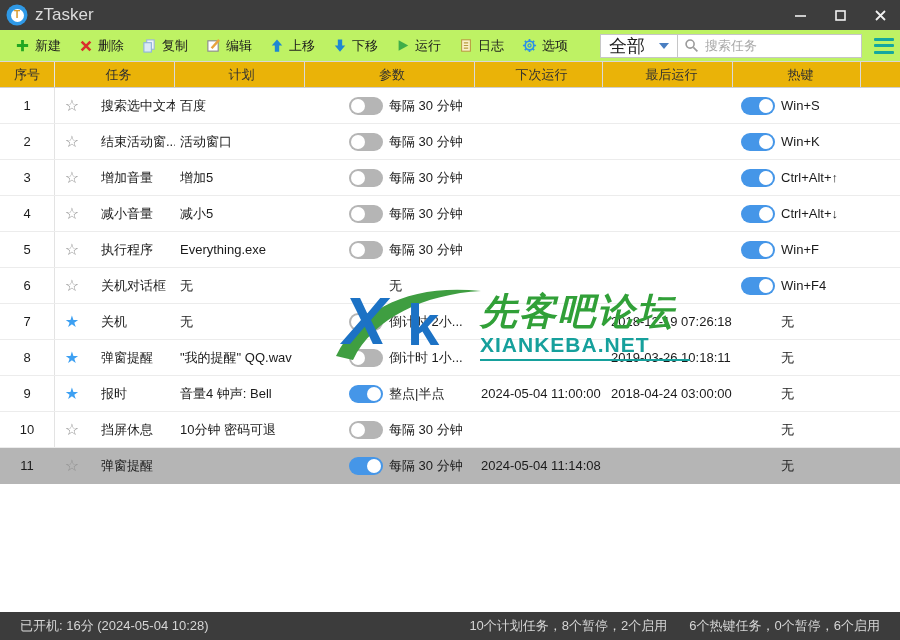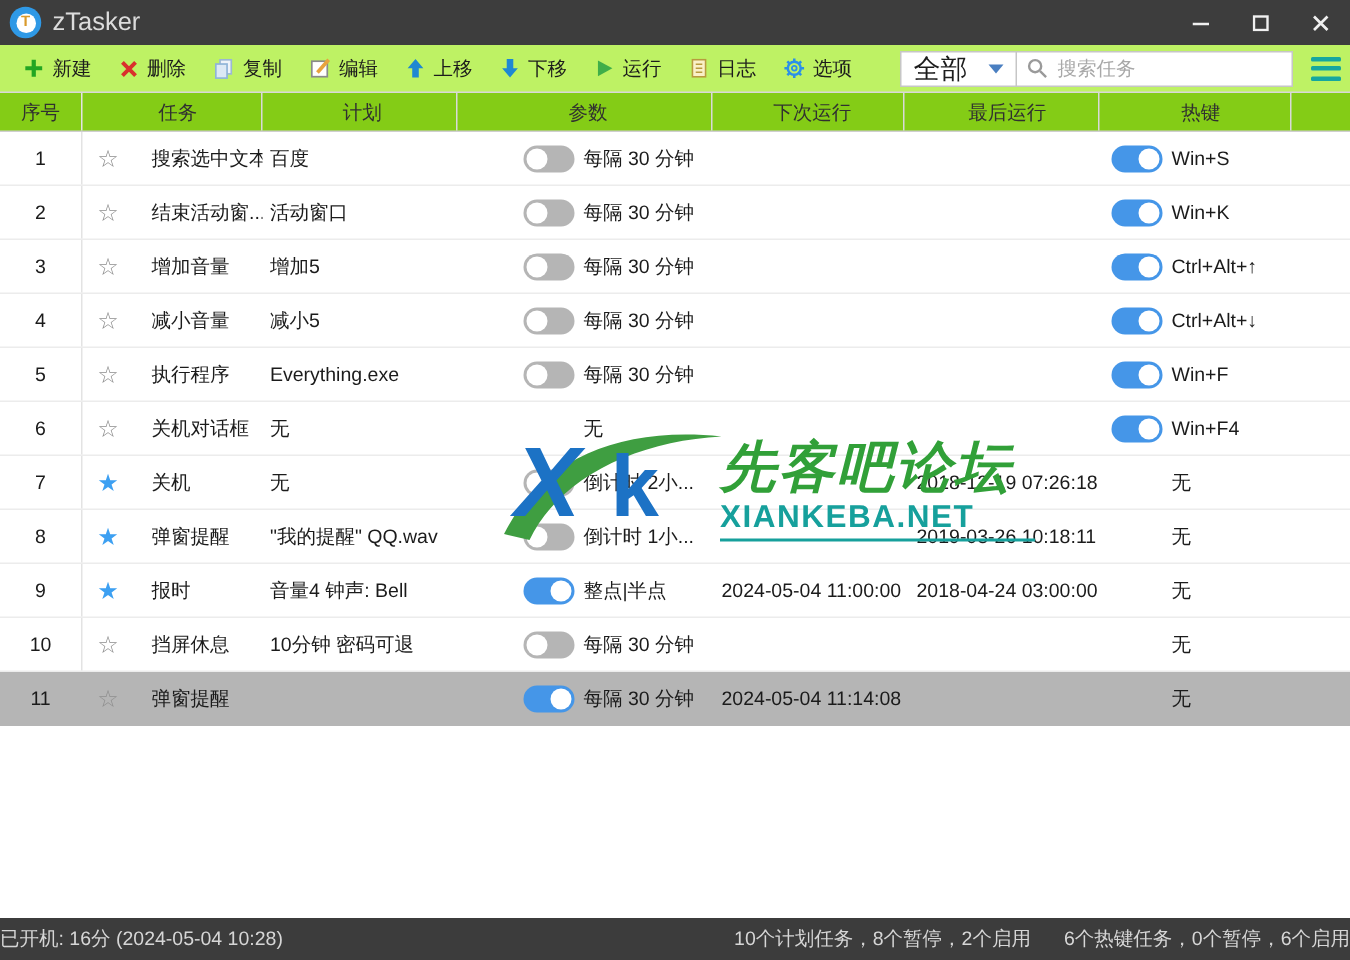--- a/index.html
+++ b/index.html
@@ -23,21 +23,21 @@
   .filter-select { width:78px; height:24px; border:1px solid #c6c6c6; background:#fff; display:flex; align-items:center; padding:0 8px; font-size:18px; color:#1c1c1c; }
   .filter-caret { margin-left:auto; width:0; height:0; border-left:5px solid transparent; border-right:5px solid transparent; border-top:6px solid #4a7fc1; }
   .search-box { width:184px; height:24px; border:1px solid #c6c6c6; border-left:none; background:#fff; display:flex; align-items:center; padding:0 6px; }
   .search-box input { border:none; outline:none; flex:1; font-size:13px; color:#333; font-family:"Liberation Sans",sans-serif; min-width:0; }
   .search-box input::placeholder { color:#a8a8a8; }
   .list-icon { width:20px; height:16px; margin-left:12px; display:flex; flex-direction:column; justify-content:space-between; }
   .list-icon .bar { height:3px; background:var(--teal,#15a79f); border-radius:1px; display:flex; }
   .list-icon .bar:before { content:""; width:3px; background:#fff0; }
 
   
-  .thead { height:26px; background:#84cc16; border-bottom:1px solid #cfcfcf; display:flex; flex:0 0 auto; font-size:13px; color:#303030; }
+  .thead { height:26px; background:#eab308; border-bottom:1px solid #cfcfcf; display:flex; flex:0 0 auto; font-size:13px; color:#303030; }
   .th { display:flex; align-items:center; justify-content:center; border-right:1px solid #d9d9d9; height:100%; }
   .th:last-child { border-right:none; }
   .tbody { flex:1 1 auto; overflow:hidden; position:relative; background:#fff; }
   .row { height:36px; display:flex; align-items:center; border-bottom:1px solid #ececec; font-size:13px; color:#1b1b1b; background:#fff; }
   .row.selected { background:var(--selected-bg,#b5b5b5); border-bottom-color:var(--selected-bg,#b5b5b5); }
   .cell { height:100%; display:flex; align-items:center; overflow:hidden; white-space:nowrap; }
 
   .col-num  { width:55px; justify-content:center; border-right:1px solid #e3e3e3; }
   .row.selected .col-num { border-right-color:transparent; }
   .col-task { width:120px; padding-left:8px; }
@@ -62,21 +62,21 @@
   .watermark { position:absolute; left:335px; top:280px; width:410px; height:92px; pointer-events:none; z-index:5; display:flex; }
   .wm-logo { position:relative; width:145px; height:92px; flex:0 0 auto; }
   .wm-swoosh { position:absolute; left:-2px; top:2px; }
   .wm-x { position:absolute; left:8px; top:8px; font-size:66px; font-weight:bold; color:#1c72c5; font-style:italic; line-height:1; }
   .wm-k { position:absolute; left:72px; top:16px; font-size:58px; font-weight:bold; color:#1c72c5; line-height:1; }
   .wm-textblock { padding-top:12px; }
   .wm-line1 { font-size:37px; font-weight:bold; color:var(--wm-green,#31a038); font-style:italic; letter-spacing:2px; line-height:1.1; }
   .wm-line2 { display:inline-block; font-size:21px; font-weight:bold; color:var(--wm-teal,#16a09c); letter-spacing:1px; border-bottom:2px solid var(--wm-teal,#16a09c); padding-right:40px; padding-bottom:2px; }
 
   
-  .statusbar { height:28px; background:var(--statusbar-bg,#3c3c3c); color:#d6d6d6; font-size:13px; display:flex; align-items:center; padding:0 0; flex:0 0 auto; }
+  .statusbar { height:28px; background:var(--statusbar-bg,#3c3c3c); color:#d6d6d6; font-size:13px; display:flex; align-items:center; padding:0 20px; flex:0 0 auto; }
   .status-right { margin-left:auto; display:flex; gap:22px; }
 </style>
 </head>
 <body>
 
 <div class="window">
 
   <div class="titlebar">
     <div class="app-icon">
       <div class="inner">T</div>

